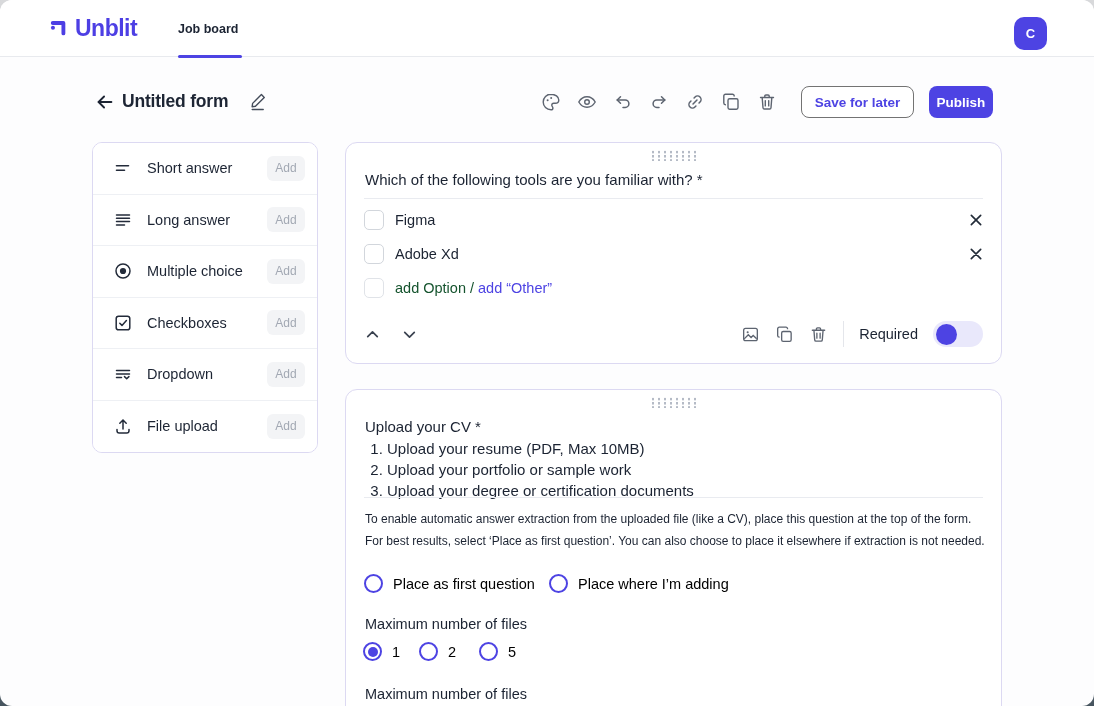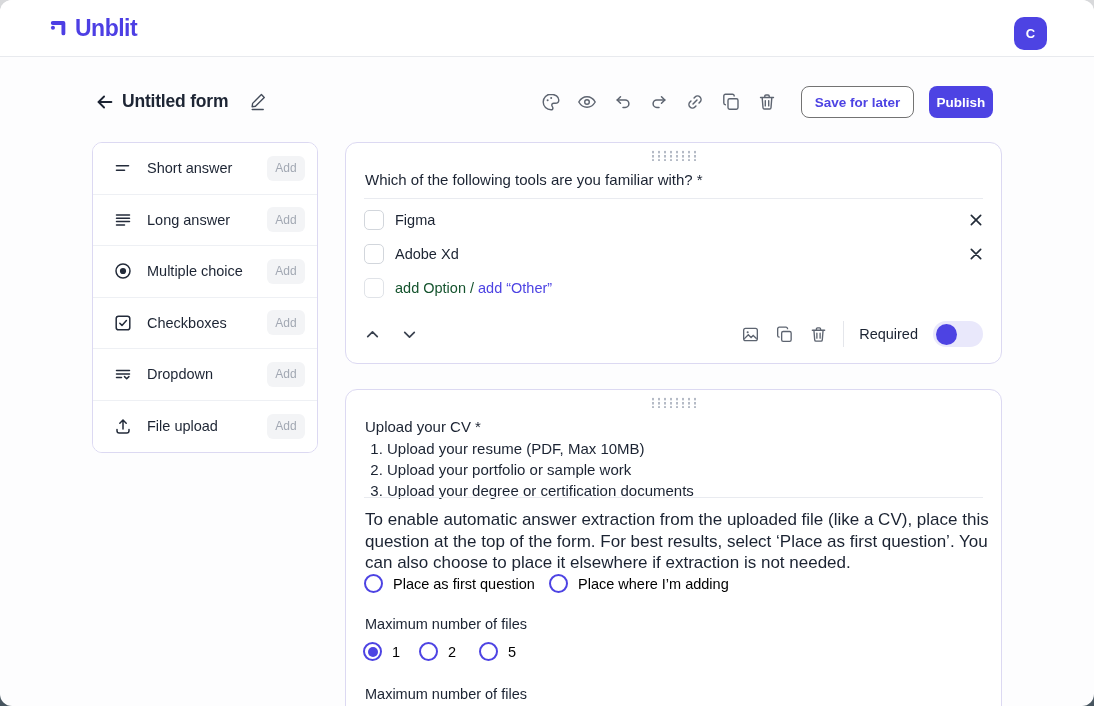--- a/index.html
+++ b/index.html
@@ -84,21 +84,21 @@
   .vline { width:1px; height:26px; background:#e4e6eb; }
   .req-label { font-size:14.5px; color:#1c2433; }
   .toggle { position:relative; width:50px; height:26px; background:#e9e8fb;
     border-radius:13px; border:none; cursor:pointer; }
   .toggle .knob { position:absolute; left:2.5px; top:2.5px; width:21px; height:21px;
     border-radius:50%; background:#4d43e3; }
 
   
   .cv-list { position:absolute; left:24px; top:48px; padding-left:17px; font-size:15px;
     color:#1b2332; line-height:21px; }
-  .desc { position:absolute; left:19px; top:119px; width:624px; font-size:17px;
+  .desc { position:absolute; left:19px; top:119px; width:624px; font-size:12px;
     line-height:21.5px; color:#1b2332; }
   .radio-row { position:absolute; display:flex; align-items:center; }
   .radio { position:relative; width:19px; height:19px; border-radius:50%;
     border:2px solid #4d43e3; background:#fff; cursor:pointer; flex:0 0 auto; }
   .radio.selected::after { content:""; position:absolute; inset:2.5px; border-radius:50%;
     background:#4d43e3; }
   .r-label { font-size:14.5px; color:#000000; margin:0 0 0 10px; }
   .sec-label { position:absolute; left:19px; font-size:14.5px; color:#1b2332; }
 </style>
 </head>
@@ -109,20 +109,24 @@
 
   <header class="hdr">
     <div class="logo">
       <span>
         <svg width="22" height="22" viewBox="0 0 24 24" fill="#4d3fe4">
           <path d="M5.2 5.5h11.6a2.1 2.1 0 0 1 2.1 2.1V19a2.1 2.1 0 0 1-4.2 0v-9.3H5.2a2.1 2.1 0 0 1 0-4.2z"></path>
           <rect x="3.2" y="10.6" width="4.4" height="4.4" rx="2.2"></rect>
         </svg>
       </span>
       <span class="logo-text">Unblit</span>
+    </div>
+    <div class="tab">
+      <span>Job board</span>
+      <span class="tab-underline"></span>
     </div>
     <button class="avatar">C</button>
   </header>
 
   <button class="back-btn">
     <svg viewBox="0 0 24 24" width="22" height="22" fill="none" stroke="currentColor" stroke-width="2" stroke-linecap="round" stroke-linejoin="round">
           <path d="M19 12H5"></path>
           <path d="M11 6l-6 6 6 6"></path>
         </svg>
   </button>

